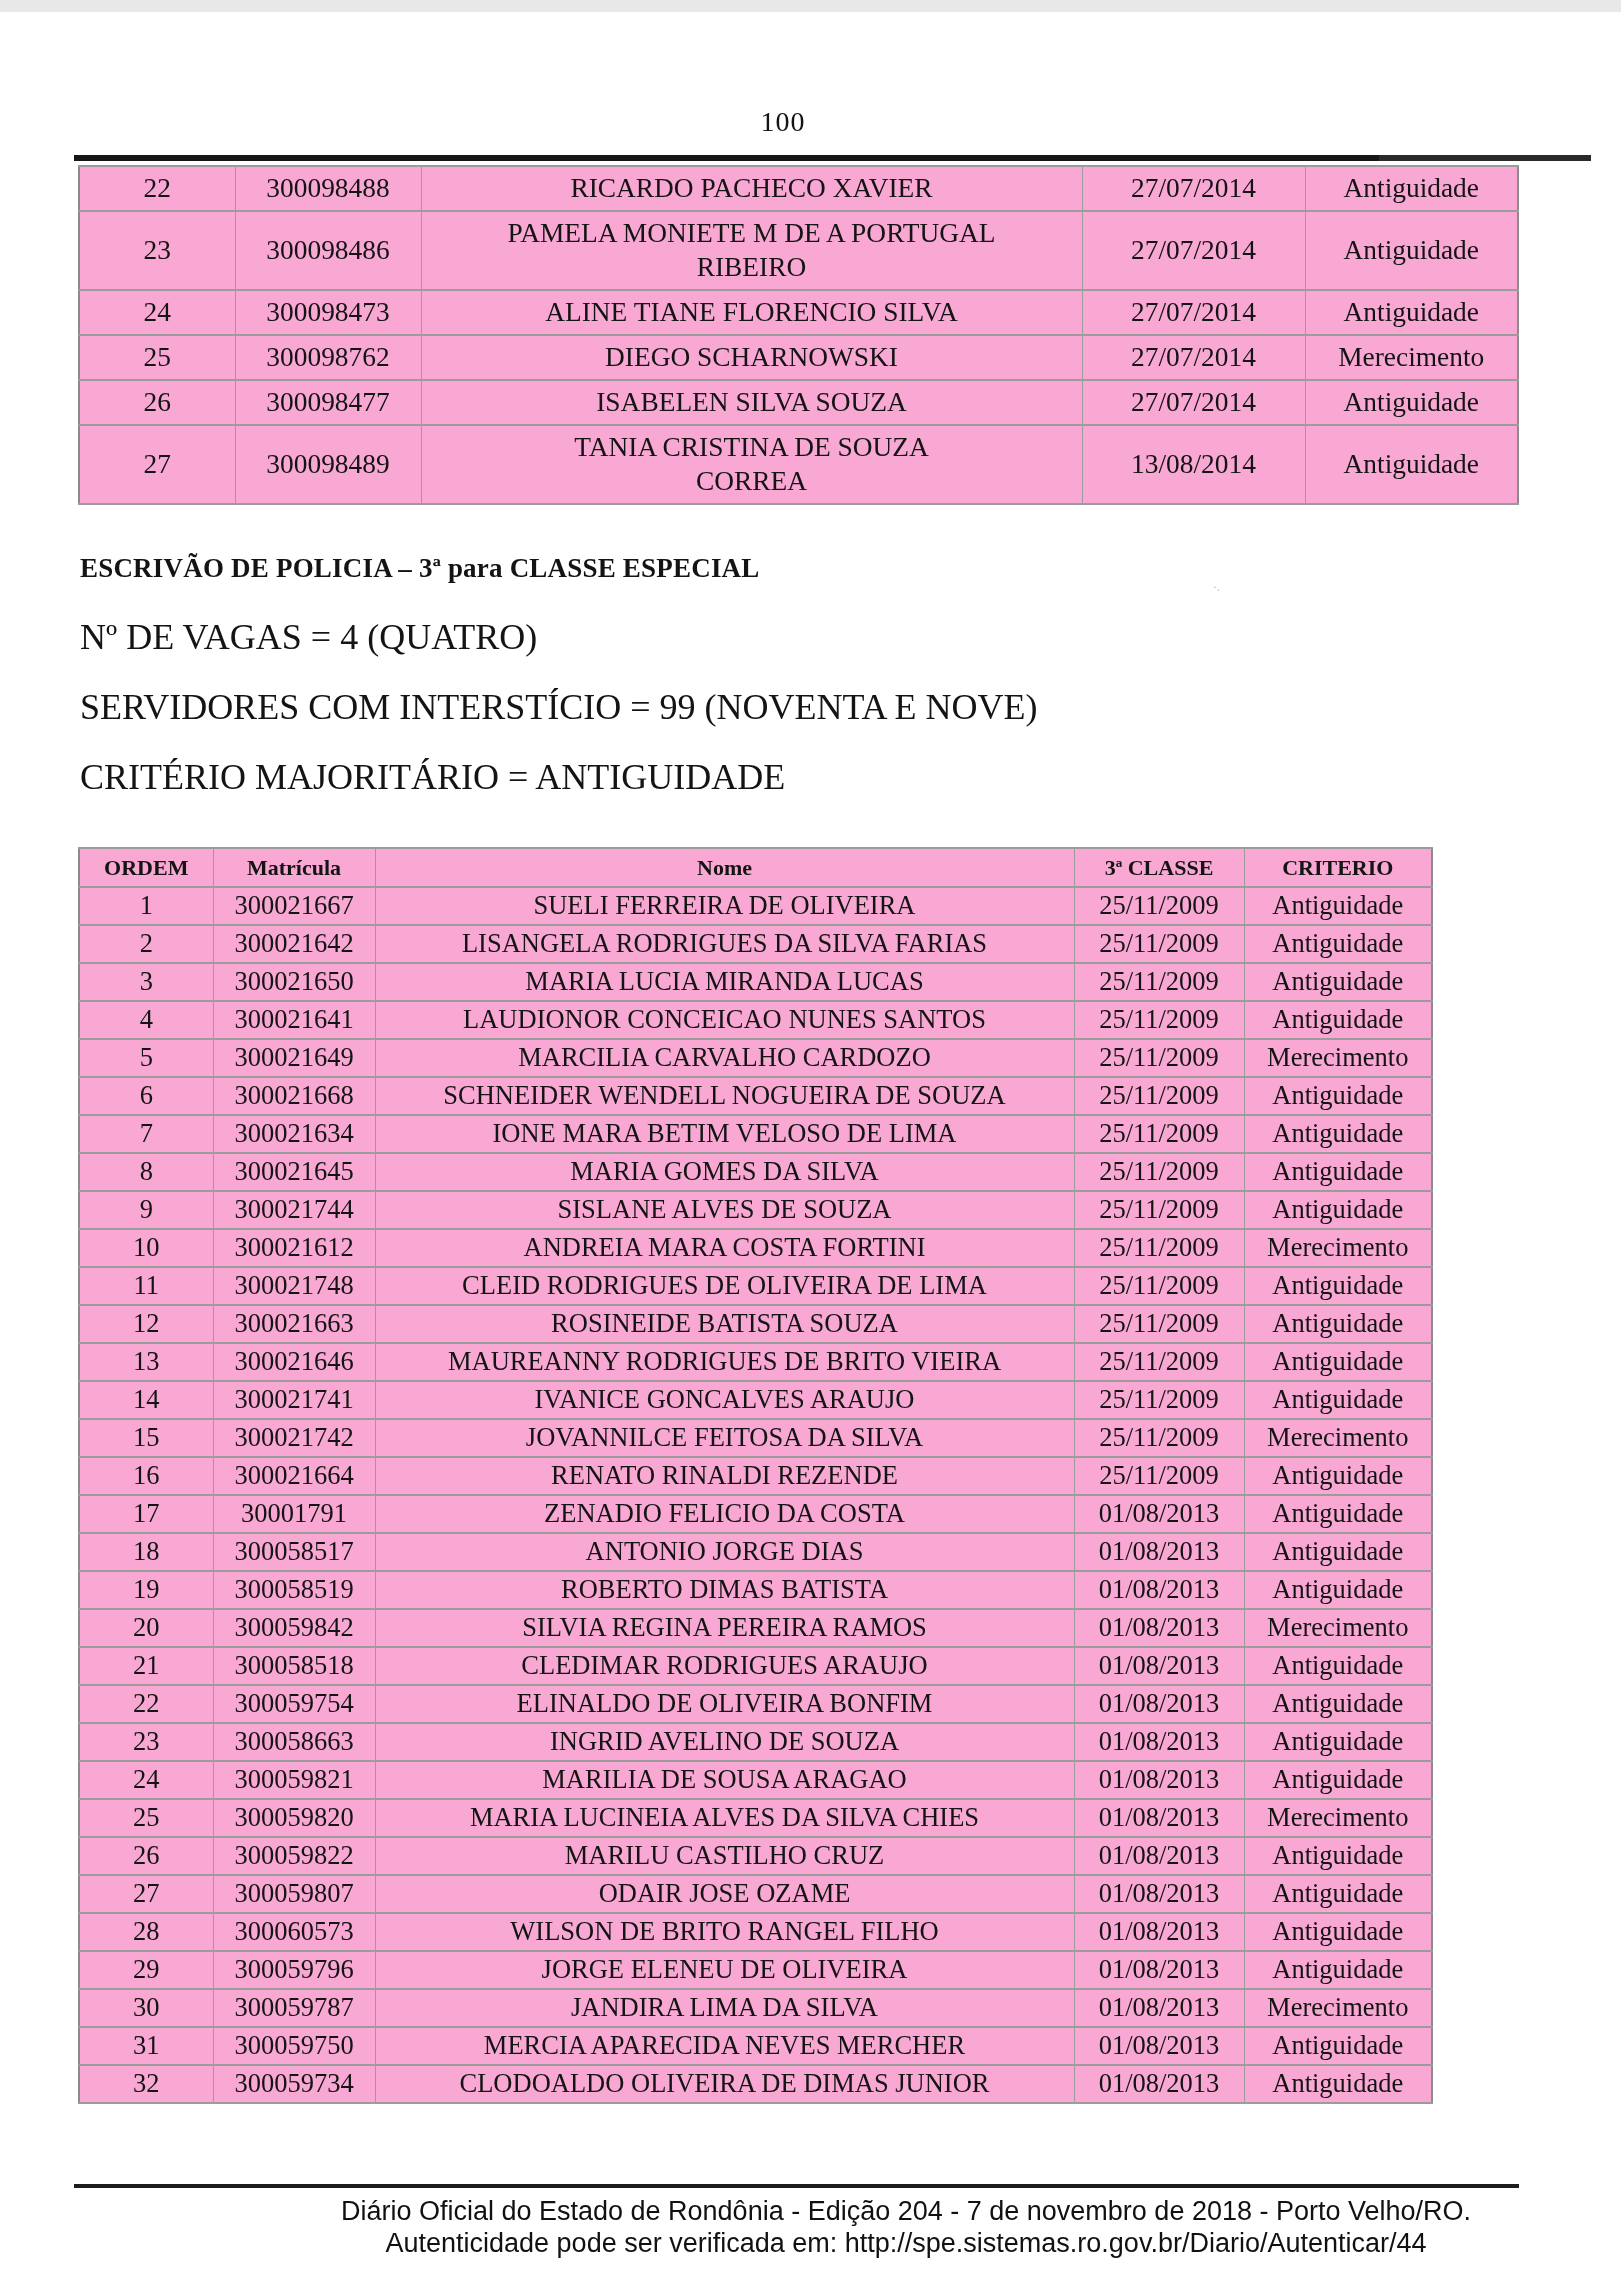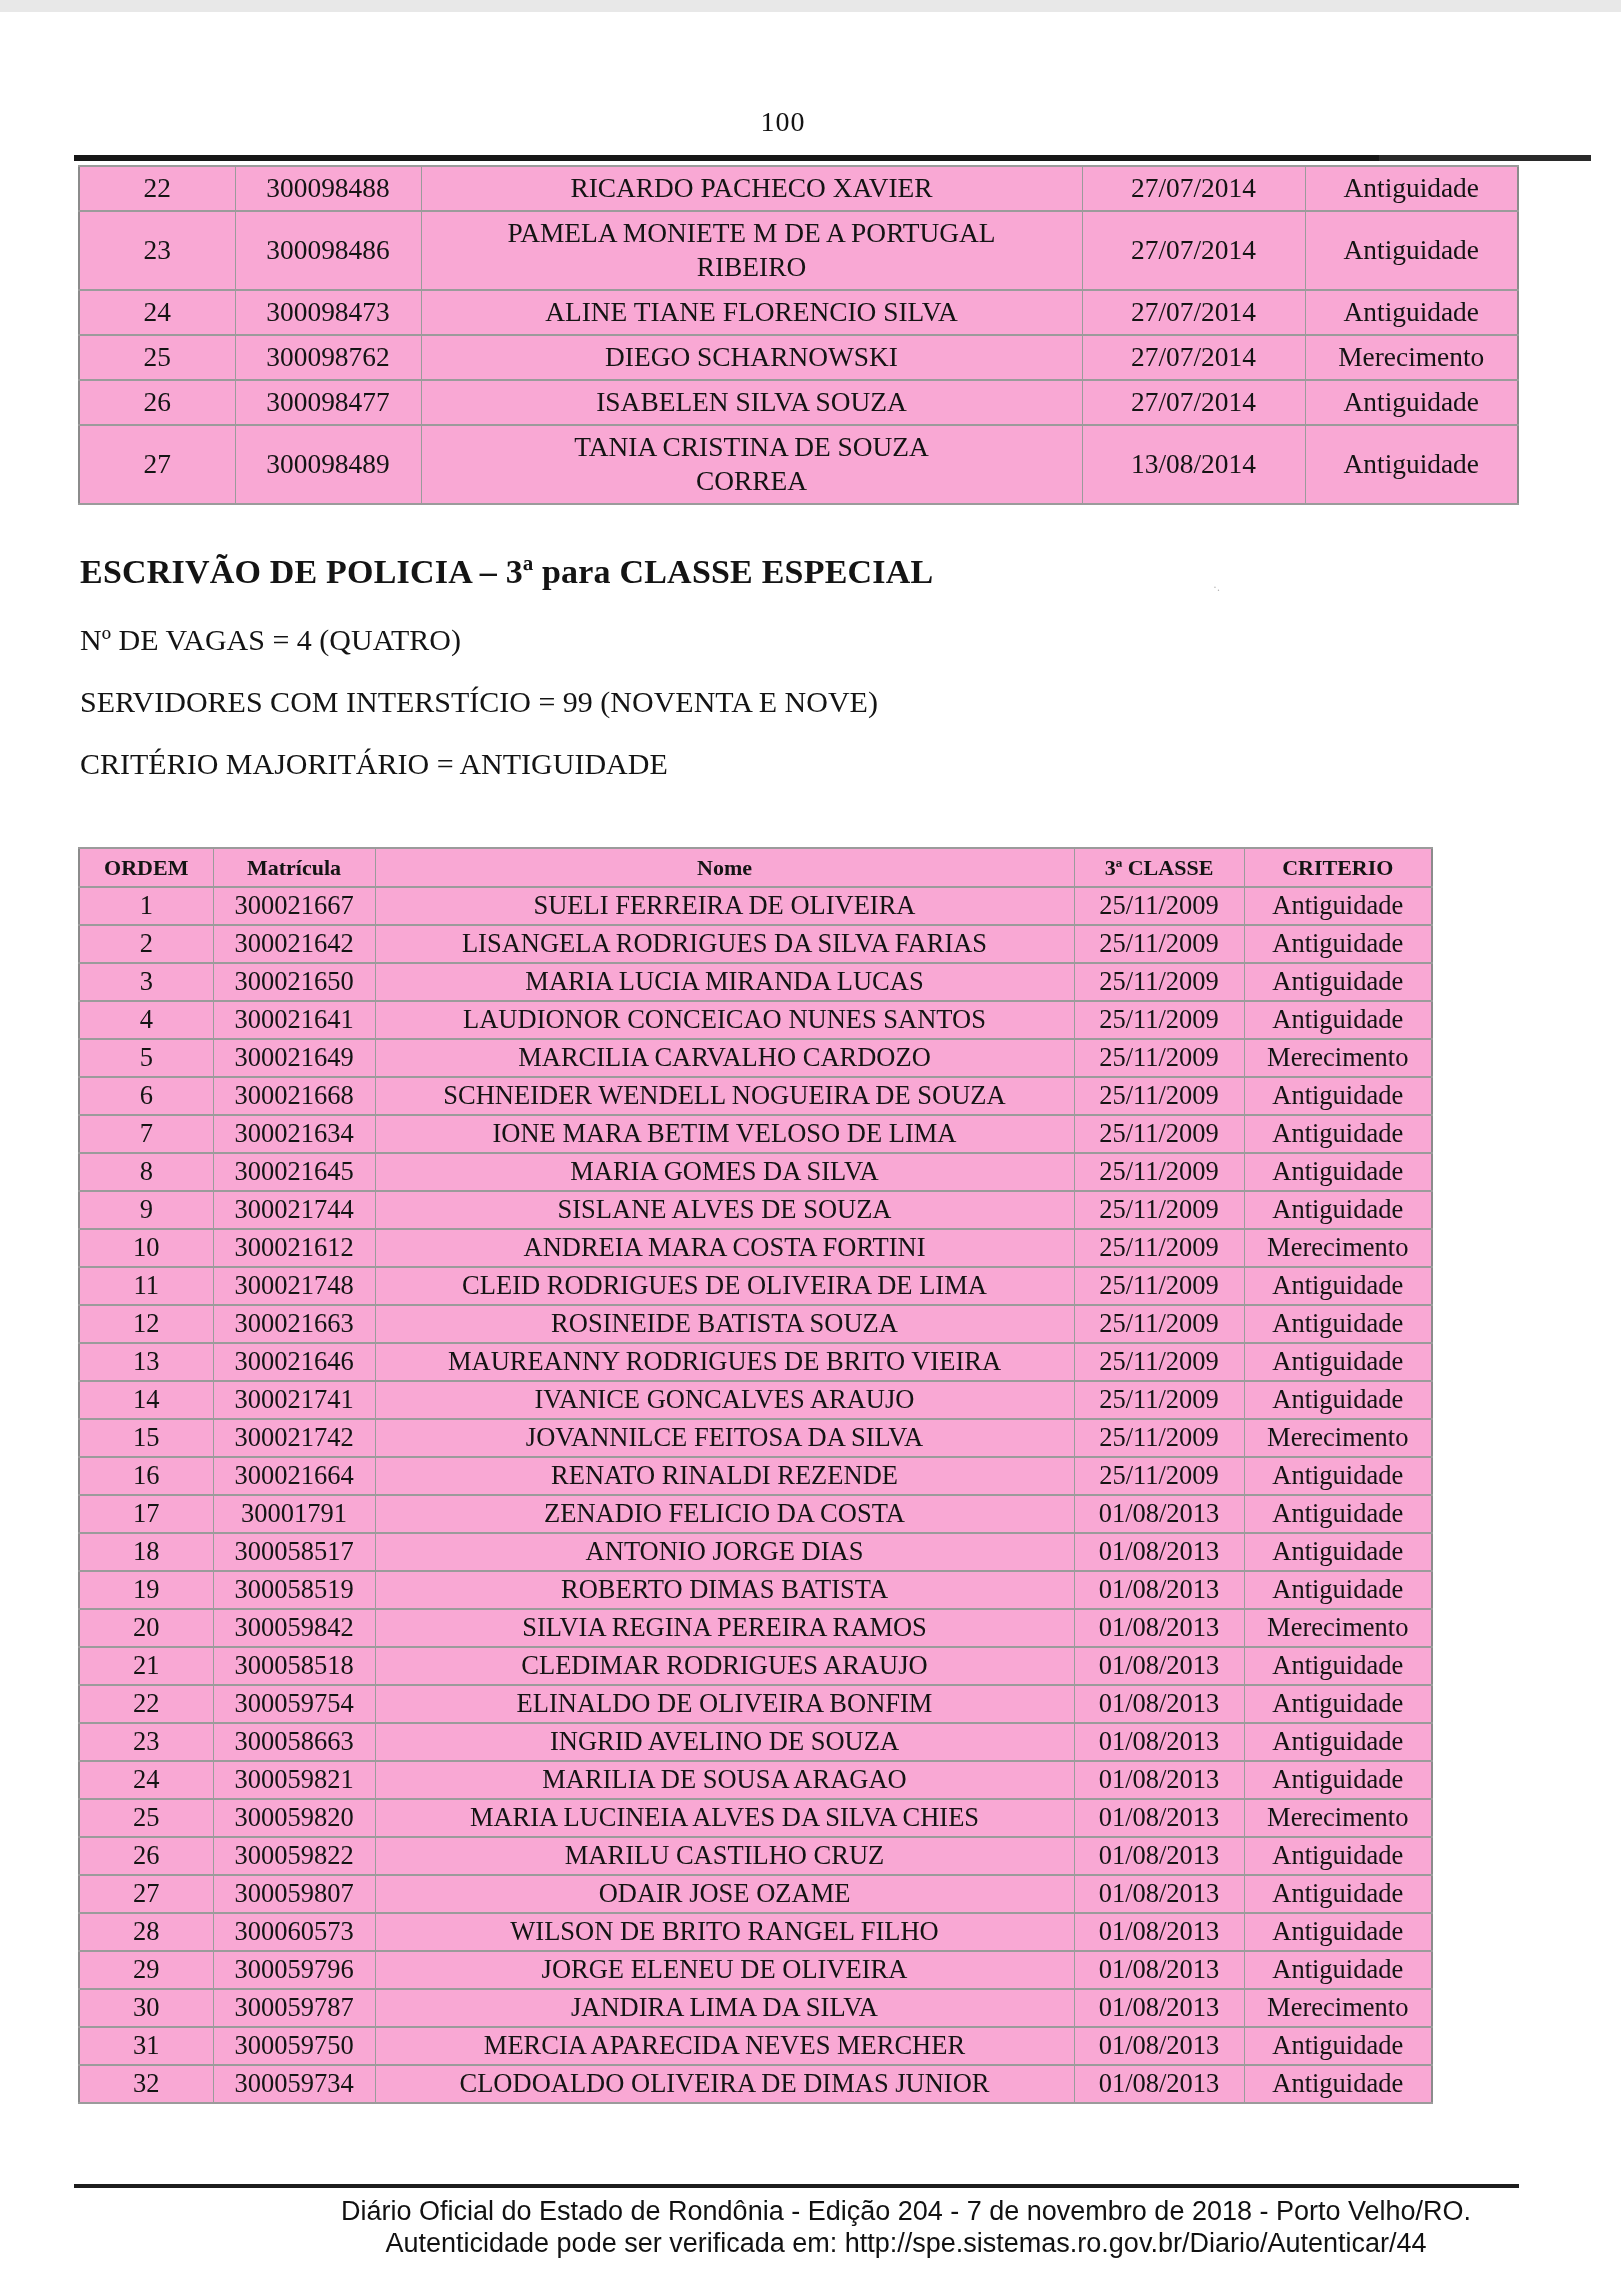--- a/index.html
+++ b/index.html
@@ -23,22 +23,22 @@
   table { position:absolute; border-collapse:collapse; table-layout:fixed; background:#f9a8d4; }
   td, th { border:1.6px solid #9b9b9b; border-top-width:2.4px; border-bottom-width:2.4px;
            text-align:center; vertical-align:middle; overflow:hidden; }
   #table1 { left:78px; top:153px; width:1439px; border:2px solid #8b8b8b; }
   #table1 td { font-size:27.4px; padding:4.9px 7.8px; line-height:1.22; }
   #table1 td.cell-nome { white-space:pre-line; }
   #table2 { left:78px; top:835px; width:1353px; border:2px solid #8b8b8b; }
   #table2 th { font-size:22px; font-weight:bold; height:35px; padding:1px 15px; }
   #table2 td { font-size:26.5px; height:34px; padding:1px 3.9px; line-height:1.05; }
   .section-block { position:absolute; left:80px; top:541px; width:1274px; }
-  .section-block h2 { margin:0 0 32px 0; font-size:34px; font-weight:bold; letter-spacing:0.2px; }
-  .section-block p  { margin:0 0 28px 0; font-size:30px; font-weight:normal; }
+  .section-block h2 { margin:0 0 32px 0; font-size:27px; font-weight:bold; letter-spacing:0.2px; }
+  .section-block p  { margin:0 0 28px 0; font-size:36px; font-weight:normal; }
   .scan-speck { position:absolute; left:1213px; top:568px; width:13.7px; height:9.8px;
                 color:#b5b5b5; font-size:11.8px; }
   .footer-rule { position:absolute; left:74px; top:2172px; width:1445px; height:3.9px; background:#1d1d1d; }
   .footer { position:absolute; left:225px; top:2183px; width:1362px; text-align:center;
             font-family:Liberation Sans, sans-serif; font-size:27px; line-height:1.2; color:#111; }
   .footer p { margin:0; }
   .bottom-bar { position:absolute; left:74px; top:2279px; width:1462px; height:9.8px;
     background:repeating-linear-gradient(90deg,#2c2c2c 0 8.8px,#555 8.8px 12.7px,#232323 12.7px 23.5px,#444 23.5px 27.4px); }
 </style>
 </head>

